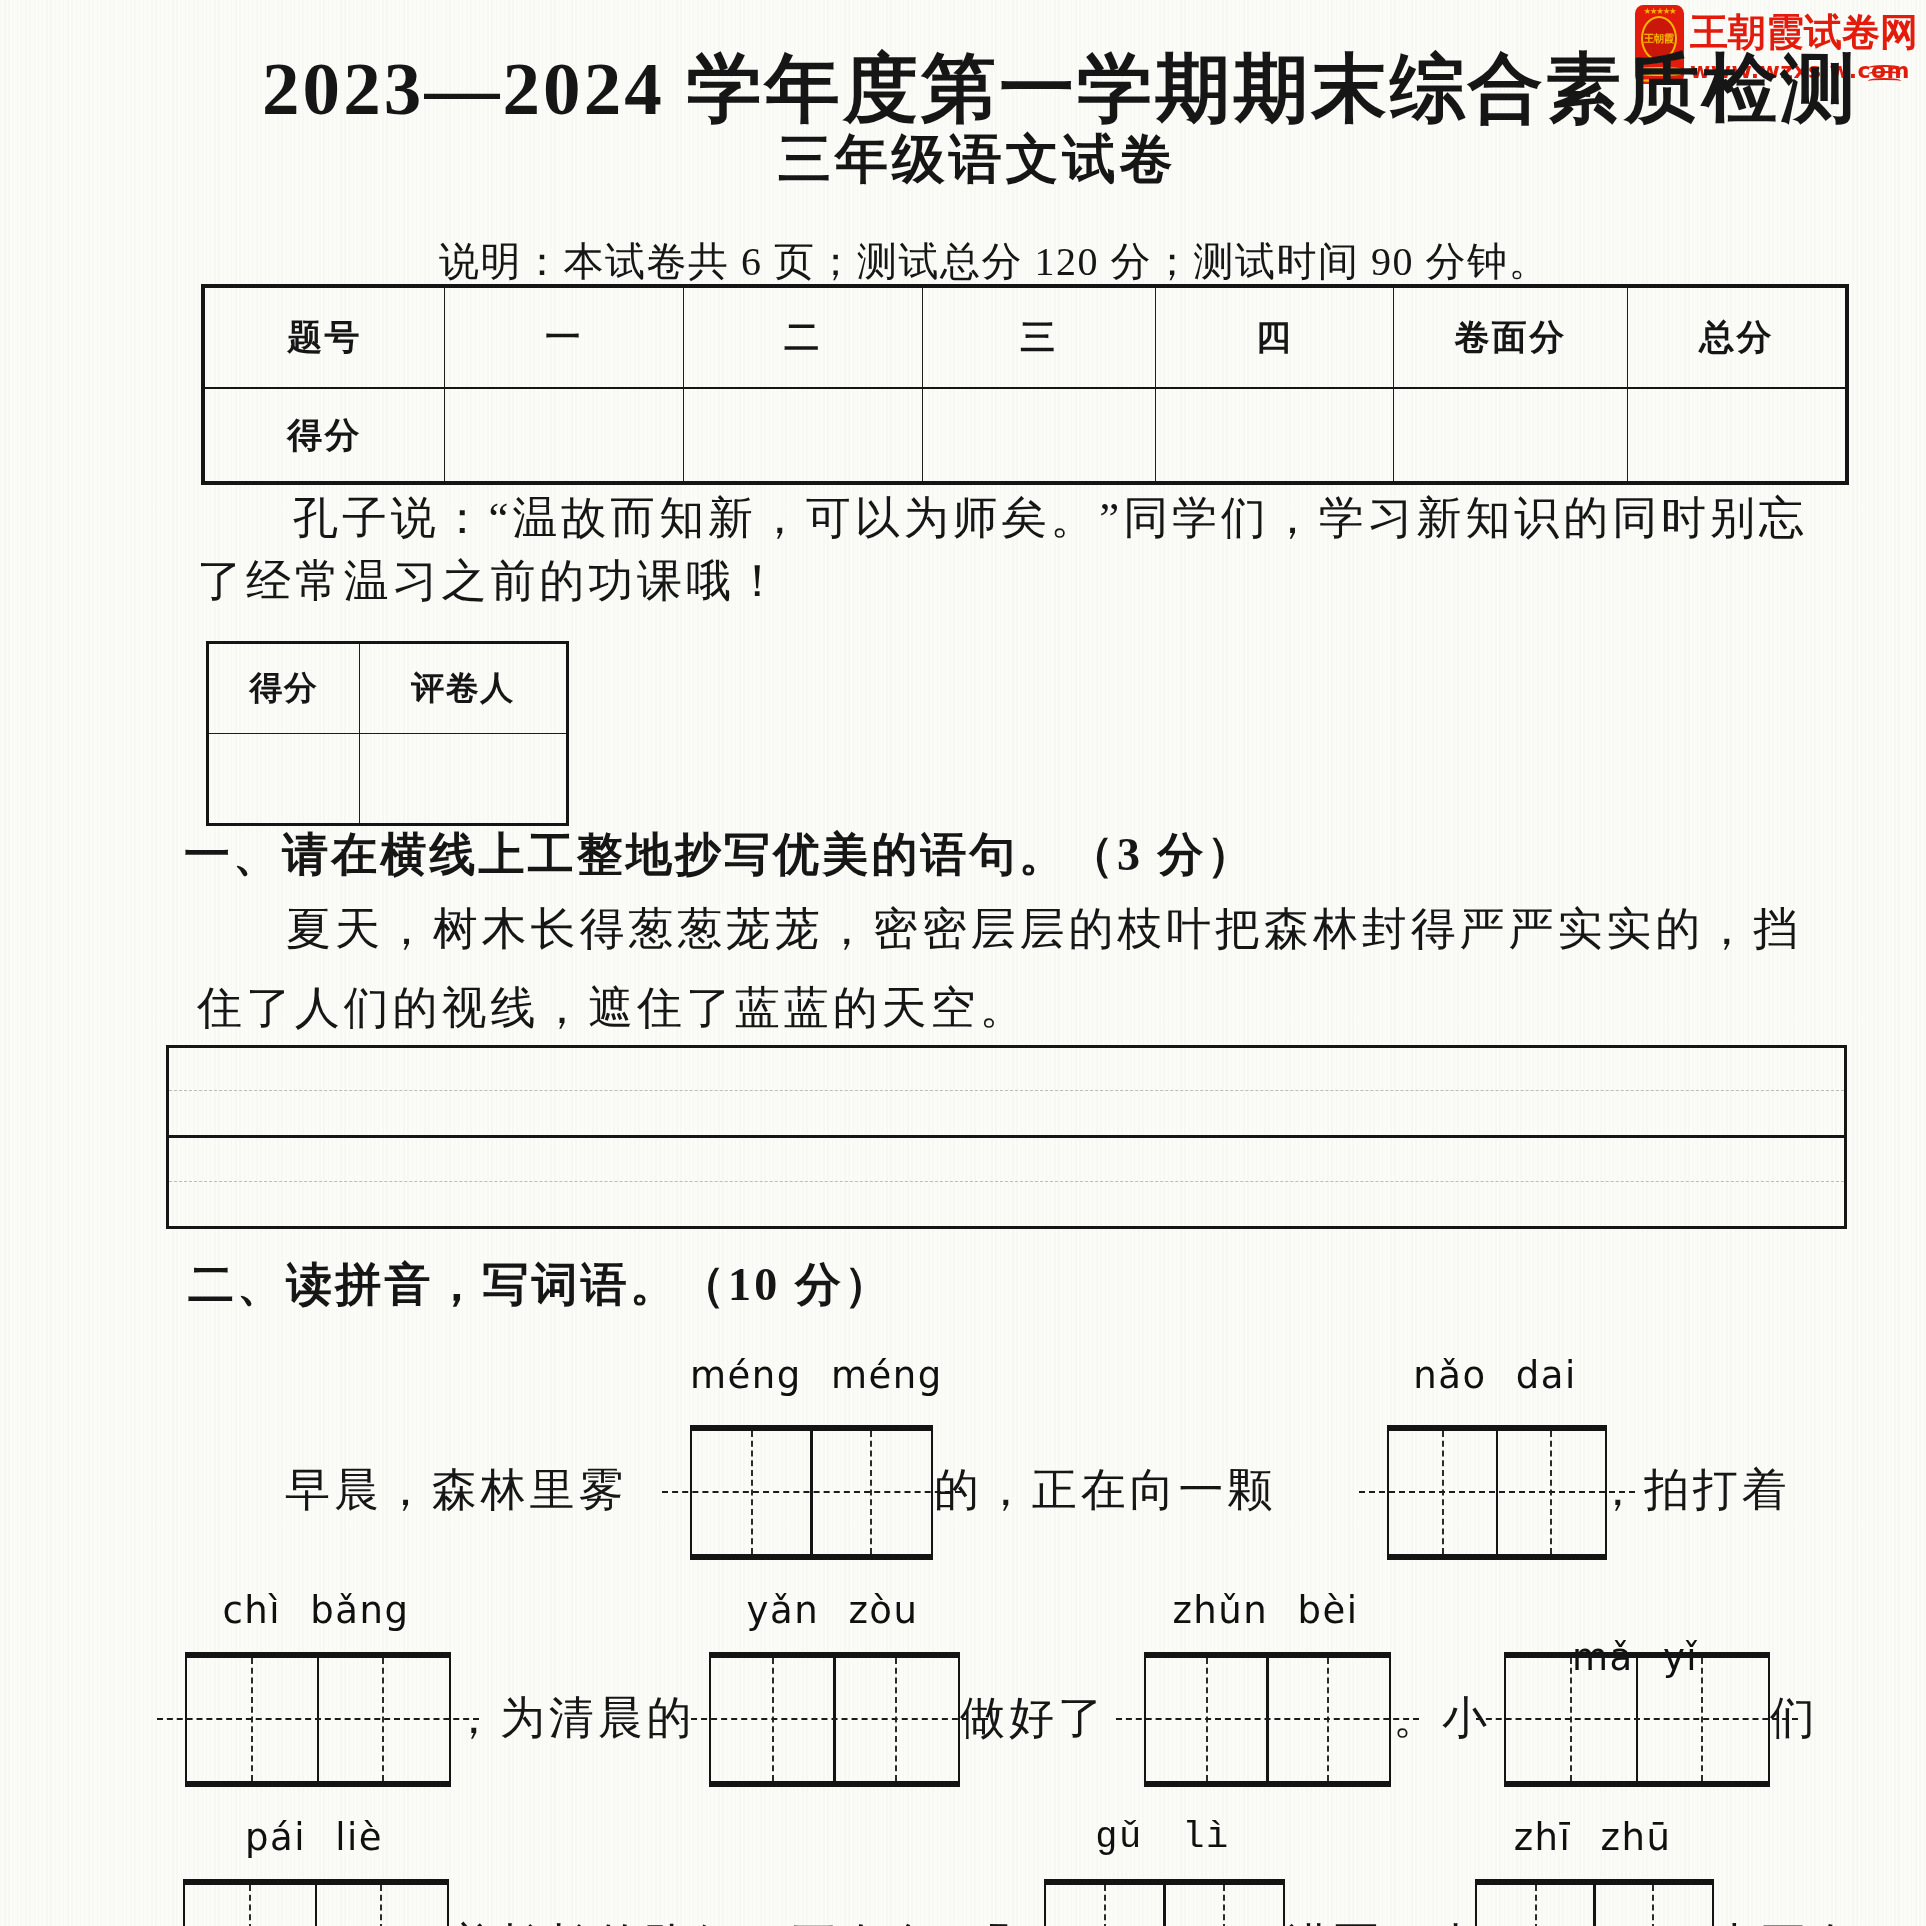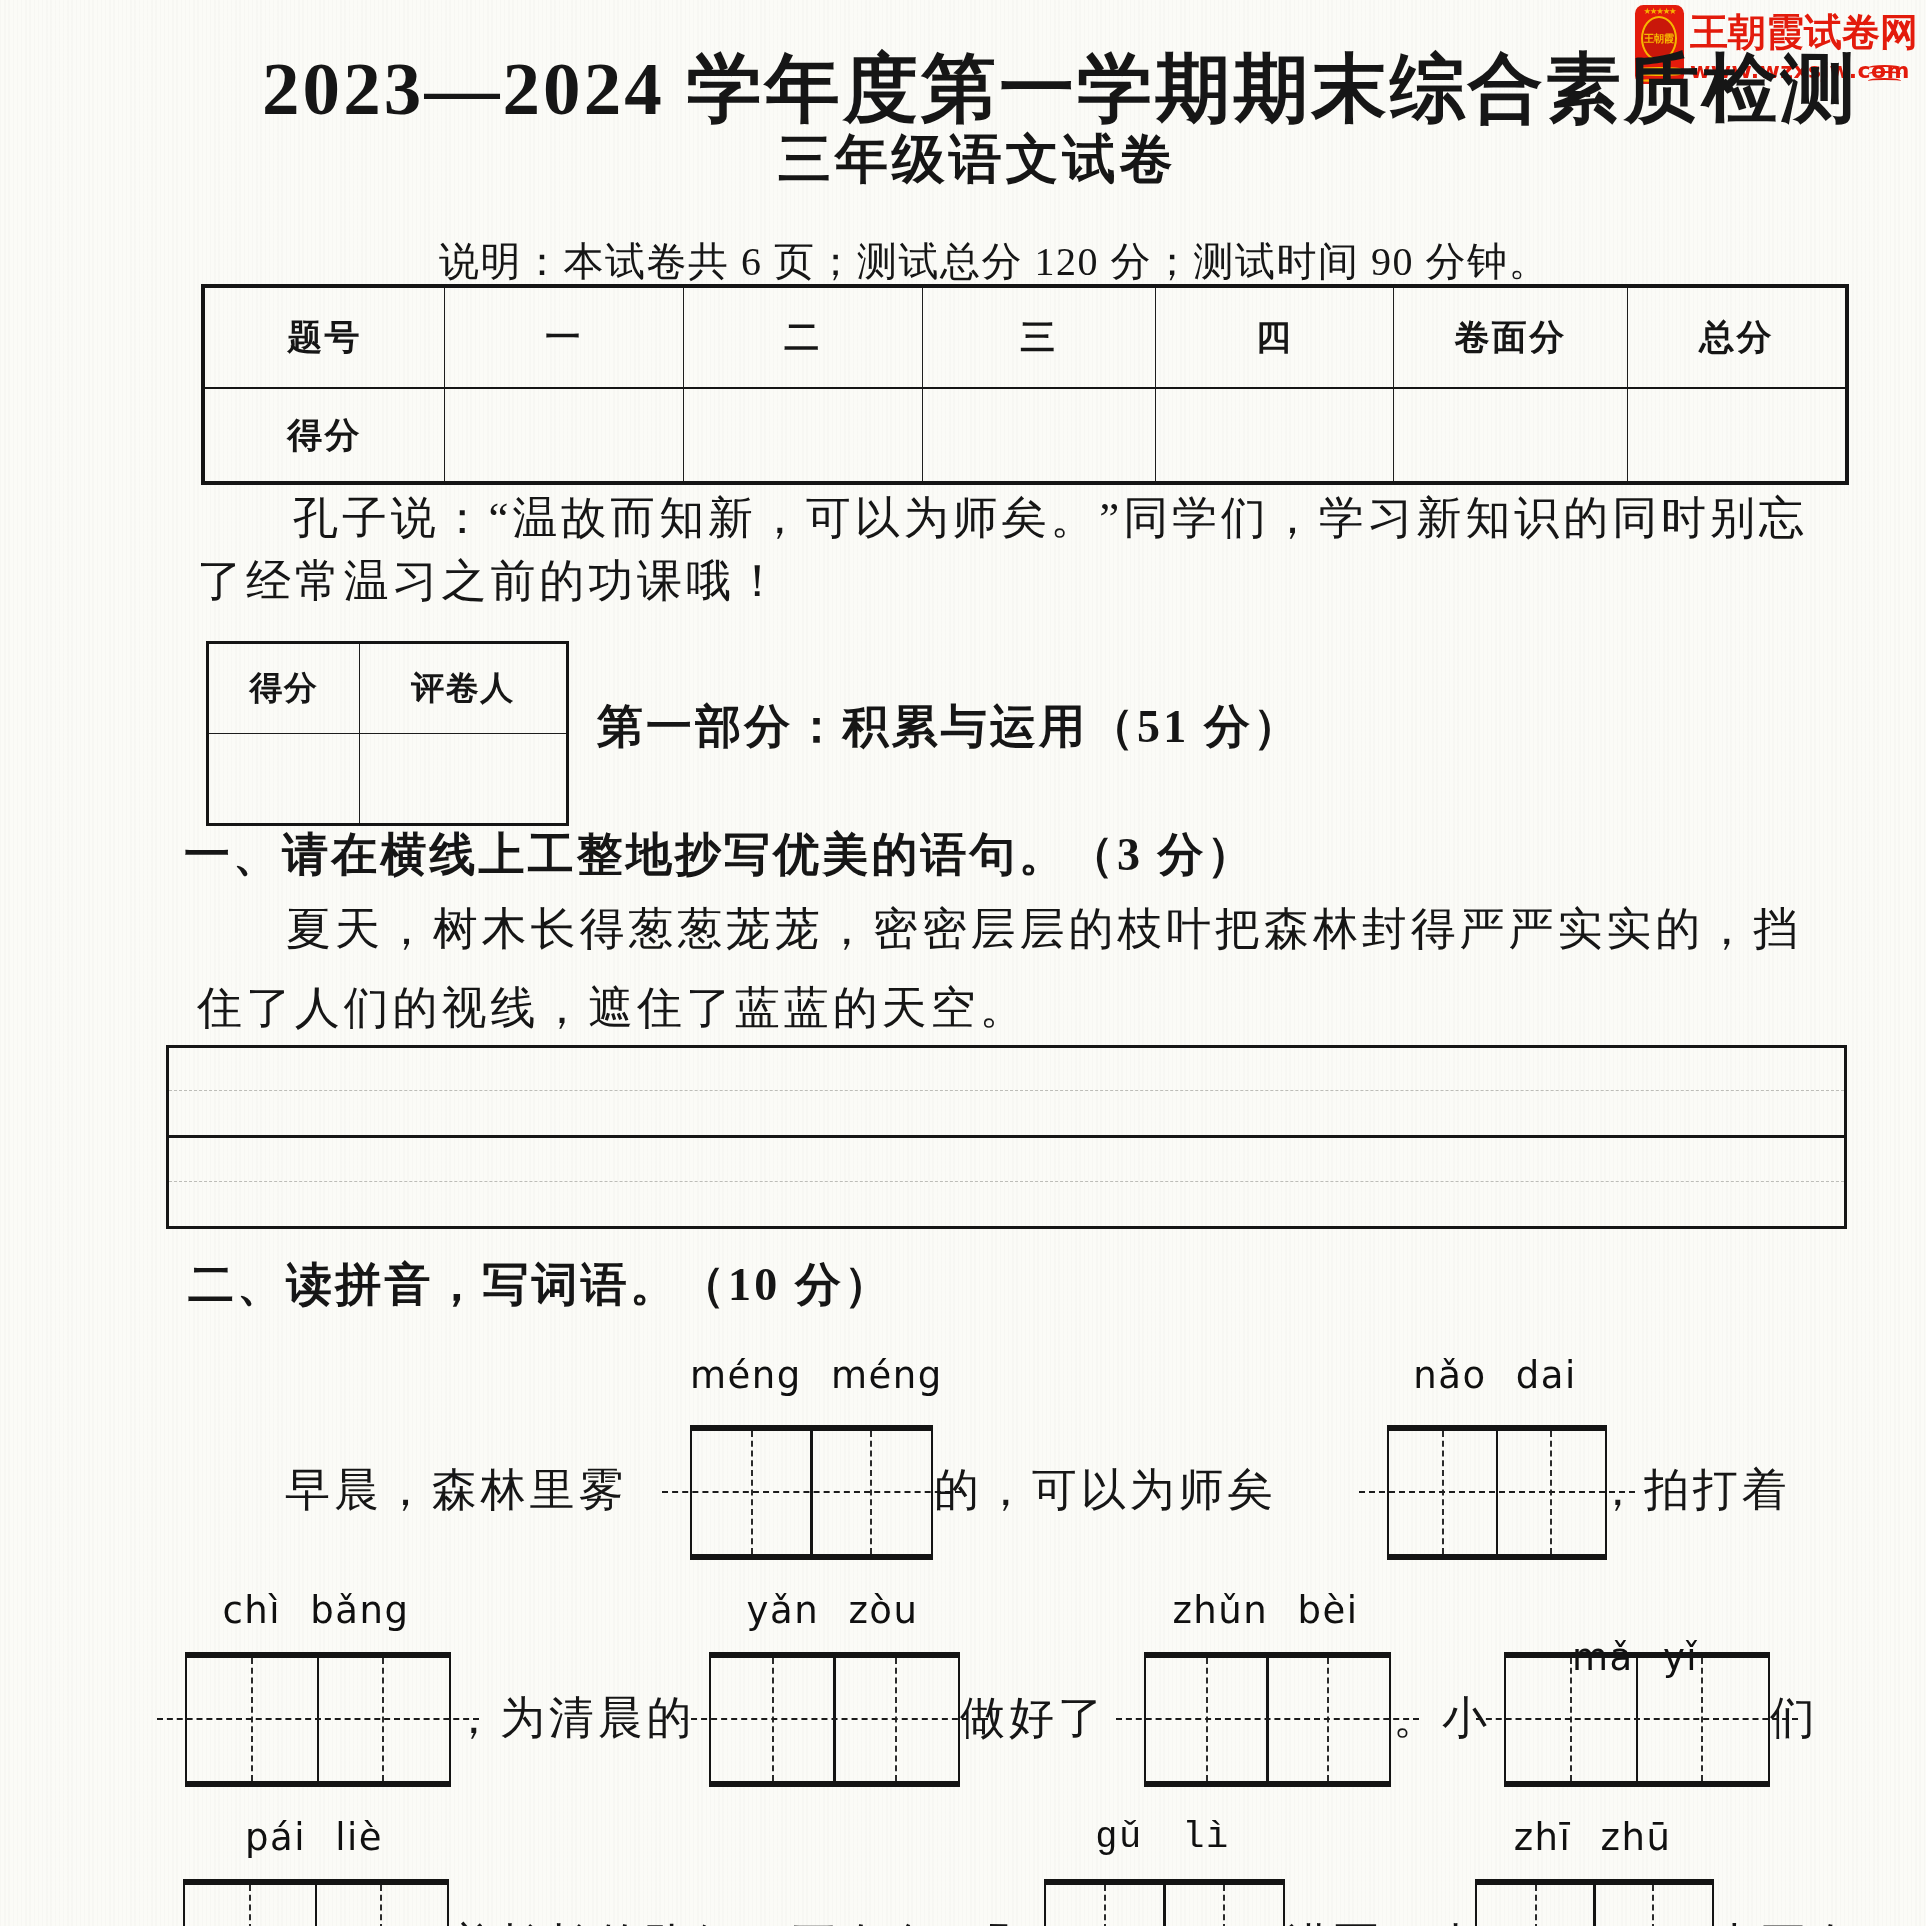--- a/index.html
+++ b/index.html
@@ -115,21 +115,20 @@
   <div class="abs bt" style="left:293px;top:488px;">孔子说：“温故而知新，可以为师矣。”同学们，学习新知识的同时别忘</div>
   <div class="abs bt" style="left:197px;top:551px;">了经常温习之前的功课哦！</div>
 
   <div class="gbox">
     <div class="cell">得分</div>
     <div class="cell lastcol">评卷人</div>
     <div class="cell lastrow"></div>
     <div class="cell lastrow lastcol"></div>
   </div>
 
-  <div class="abs hx" style="left:597px;top:696px;">第一部分：积累与运用（51 分）</div>
 
   <div class="abs hx" style="left:184px;top:824px;">一、请在横线上工整地抄写优美的语句。（3 分）</div>
   <div class="abs bt" style="left:286px;top:899px;">夏天，树木长得葱葱茏茏，密密层层的枝叶把森林封得严严实实的，挡</div>
   <div class="abs bt" style="left:197px;top:978px;">住了人们的视线，遮住了蓝蓝的天空。</div>
 
   <div class="copybox">
     <div class="copy-dash" style="top:42px;"></div>
     <div class="copy-mid"></div>
     <div class="copy-dash" style="top:133px;"></div>
   </div>
@@ -144,21 +143,21 @@
       <i class="vd" style="left:75%"></i>
       <i class="hd"></i>
     </div>
   <div class="tzg" style="left:1387px;top:1425px;width:216px;height:123px;">
       <i class="vd" style="left:25%"></i>
       <i class="vs"></i>
       <i class="vd" style="left:75%"></i>
       <i class="hd"></i>
     </div>
   <div class="abs bt" style="left:285px;top:1460px;">早晨，森林里雾</div>
-  <div class="abs bt" style="left:934px;top:1460px;">的，可以为师矣</div>
+  <div class="abs bt" style="left:934px;top:1460px;">的，正在向一颗</div>
   <div class="abs bt" style="left:1595px;top:1460px;">，拍打着</div>
 
   <div class="abs py" style="left:185px;top:1589px;width:262px;">chì bǎng</div>
   <div class="abs py" style="left:709px;top:1589px;width:247px;">yǎn zòu</div>
   <div class="abs py" style="left:1144px;top:1589px;width:243px;">zhǔn bèi</div>
   <div class="abs py" style="left:1504px;top:1636px;width:262px;">mǎ yǐ</div>
   <div class="tzg" style="left:185px;top:1652px;width:262px;height:123px;">
       <i class="vd" style="left:25%"></i>
       <i class="vs"></i>
       <i class="vd" style="left:75%"></i>

